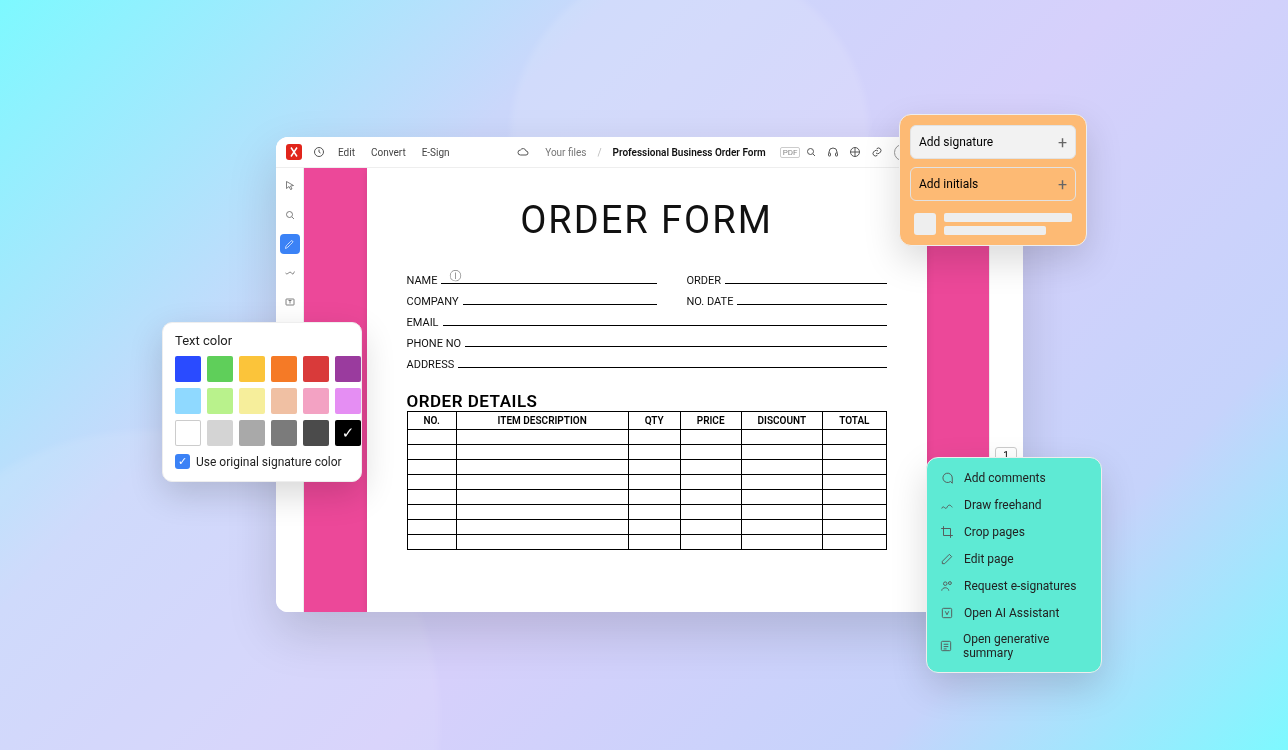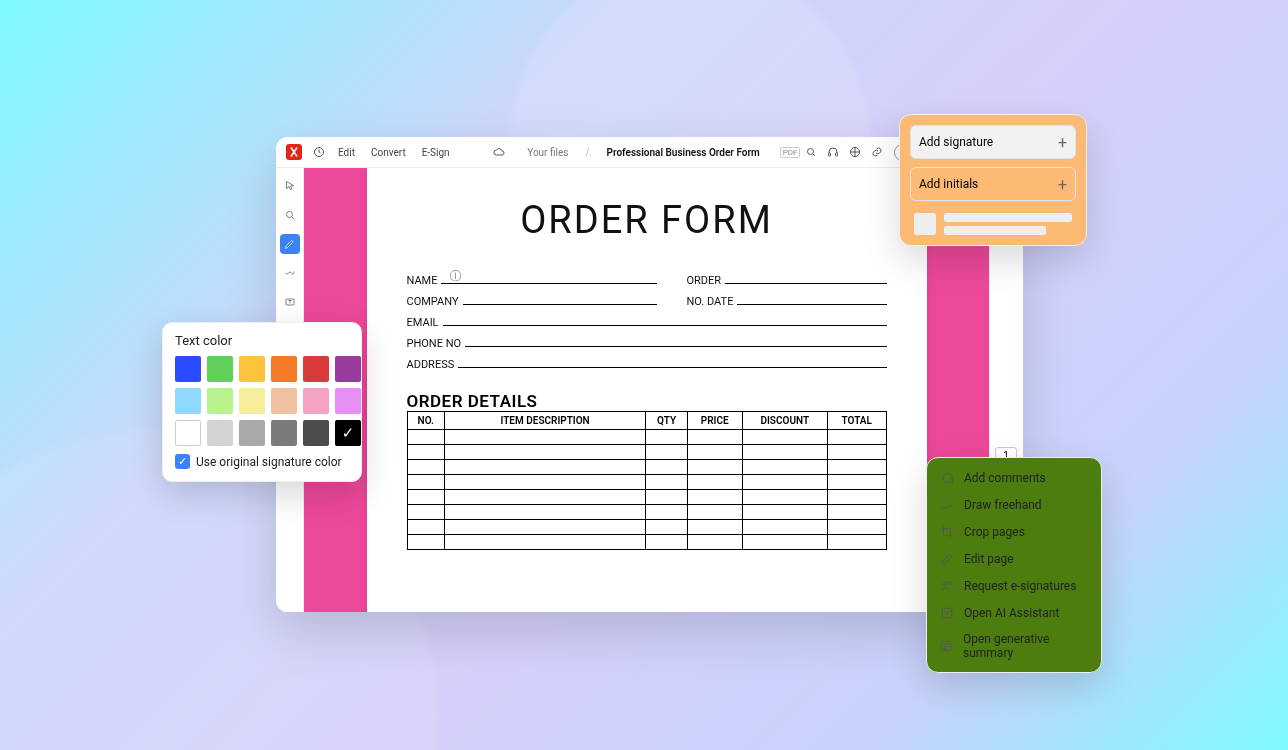--- a/index.html
+++ b/index.html
@@ -15,21 +15,21 @@
   .app {
     position:absolute; left:276px; top:137px; width:747px; height:475px;
     background:#fff; border-radius:12px; box-shadow:0 20px 50px rgba(0,0,0,.15);
     overflow:hidden;
   }
   .topbar { height:31px; background:#fff; border-bottom:1px solid #eee; display:flex; align-items:center; padding:0 10px; font-size:10px; color:#444; }
   .logo { width:16px; height:16px; background:#e1251b; border-radius:3px; margin-right:6px; display:flex; align-items:center; justify-content:center;}
   .logo svg{width:12px;height:12px;fill:#fff;}
   .tb-link{margin:0 8px; cursor:pointer;}
   .tb-spacer{flex:1;}
-  .crumb{display:flex;align-items:center;gap:17px;color:#767676;}
+  .crumb{display:flex;align-items:center;gap:11px;color:#767676;}
   .crumb .slash{color:#bbb;}
   .crumb .current{color:#111;font-weight:600;}
   .ext-badge{font-size:8px;border:1px solid #ccc;padding:0 2px;border-radius:2px;color:#888;margin-left:3px;}
   .tb-icon{width:14px;height:14px;margin:0 4px;color:#555;cursor:pointer;display:inline-flex;align-items:center;justify-content:center;}
   .tb-icon svg{width:12px;height:12px;stroke:#555;fill:none;stroke-width:2;}
   .dl-btn{border:1px solid #999;border-radius:12px;padding:2px 10px;font-size:10px;margin:0 6px;cursor:pointer;background:#fff;}
   .red-pill{background:#e1251b;color:#fff;border-radius:10px;width:24px;height:18px;display:flex;align-items:center;justify-content:center;}
   .red-pill svg{width:10px;height:10px;stroke:#fff;fill:none;stroke-width:2;}
 
   .workspace{display:flex;height:calc(100% - 31px);}
@@ -43,21 +43,21 @@
   .page{width:560px;background:#fff;box-shadow:0 2px 8px rgba(0,0,0,.1);padding:30px 40px 0 40px;}
   .form-title{font-size:38px;font-weight:400;text-align:center;letter-spacing:2px;color:#111;margin-bottom:30px;}
   .form-row{display:flex;gap:30px;margin-bottom:6px;font-size:11px;color:#111;}
   .field{display:flex;align-items:baseline;}
   .field.grow{flex:1;}
   .field .lbl{white-space:nowrap;margin-right:4px;}
   .field .line{flex:1;border-bottom:1px solid #000;height:12px;position:relative;}
   .cursor-ibeam{position:absolute;left:8px;top:-4px;font-size:12px;color:#888;}
   .section-title{font-size:17px;font-weight:600;margin-top:20px;margin-bottom:0;letter-spacing:.5px;}
   table.ord{width:100%;border-collapse:collapse;font-size:10px;}
-  table.ord th, table.ord td{border:1px solid #000;padding:3px 4px;text-align:center;font-weight:400;}
+  table.ord th, table.ord td{border:1px solid #000;padding:3px 16px;text-align:center;font-weight:400;}
   table.ord th{font-weight:600;}
   table.ord td{height:15px;}
   table.ord th.desc{width:42%;}
 
   .rrail{width:34px;background:#fff;border-left:1px solid #eee;position:relative;}
   .pagenum-box{position:absolute;right:6px;top:276px;width:22px;}
   .pg-input{width:22px;height:18px;border:1px solid #ccc;border-radius:3px;text-align:center;font-size:10px;}
   .pg-total{text-align:center;font-size:10px;color:#888;margin-top:4px;}
 
   
@@ -75,21 +75,21 @@
   .sig-row{display:flex;align-items:center;justify-content:space-between;height:34px;padding:0 8px;border:1px solid #e2e2e2;border-radius:6px;font-size:12px;cursor:pointer;margin-bottom:8px;}
   .sig-row.active{background:#f2f2f2;}
   .sig-row .plus{font-size:16px;color:#666;}
   .sig-skel{display:flex;gap:8px;padding:4px 4px 0;}
   .sk-sq{width:22px;height:22px;background:#eee;border-radius:3px;}
   .sk-lines{flex:1;display:flex;flex-direction:column;gap:4px;}
   .sk-line{height:9px;background:#eee;border-radius:2px;}
   .sk-line.short{width:80%;}
 
   
-  .ctx{position:absolute;left:926px;top:457px;width:176px;background:#4d7c0f;border-radius:12px;border:1px solid #eee;box-shadow:0 14px 36px rgba(0,0,0,.15);padding:6px 0;}
+  .ctx{position:absolute;left:926px;top:457px;width:176px;background:#5eead4;border-radius:12px;border:1px solid #eee;box-shadow:0 14px 36px rgba(0,0,0,.15);padding:6px 0;}
   .ctx-item{display:flex;align-items:center;gap:10px;padding:6px 12px;font-size:12px;color:#222;cursor:pointer;}
   .ctx-item .ico{width:15px;height:15px;display:flex;align-items:center;justify-content:center;color:#555;}
   .ctx-item .ico svg{width:14px;height:14px;stroke:#555;fill:none;stroke-width:1.6;}
 </style>
 </head>
 <body>
 
 <div class="bg-blob1"></div>
 <div class="bg-blob2"></div>
 

